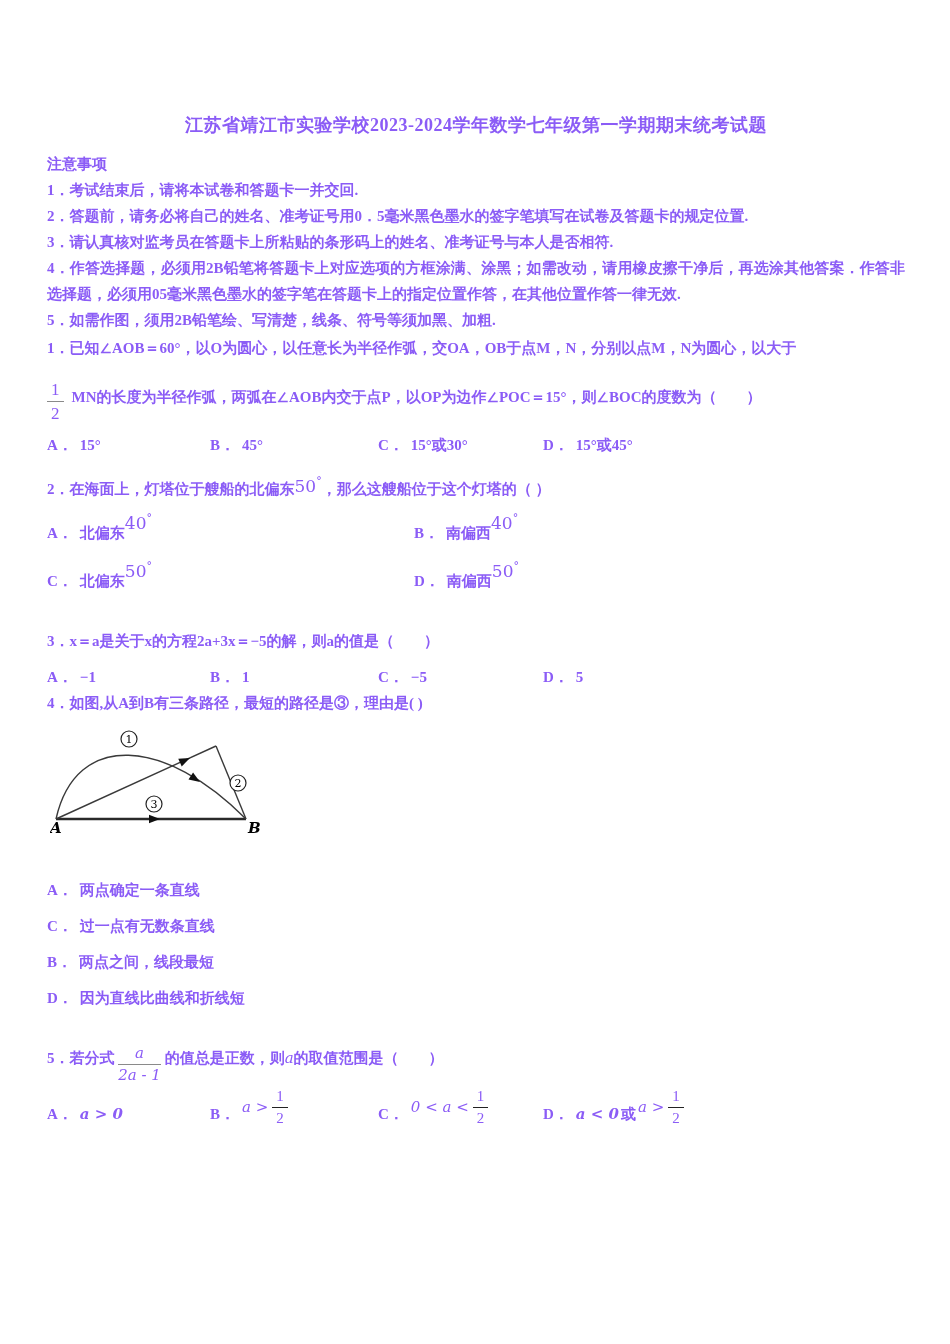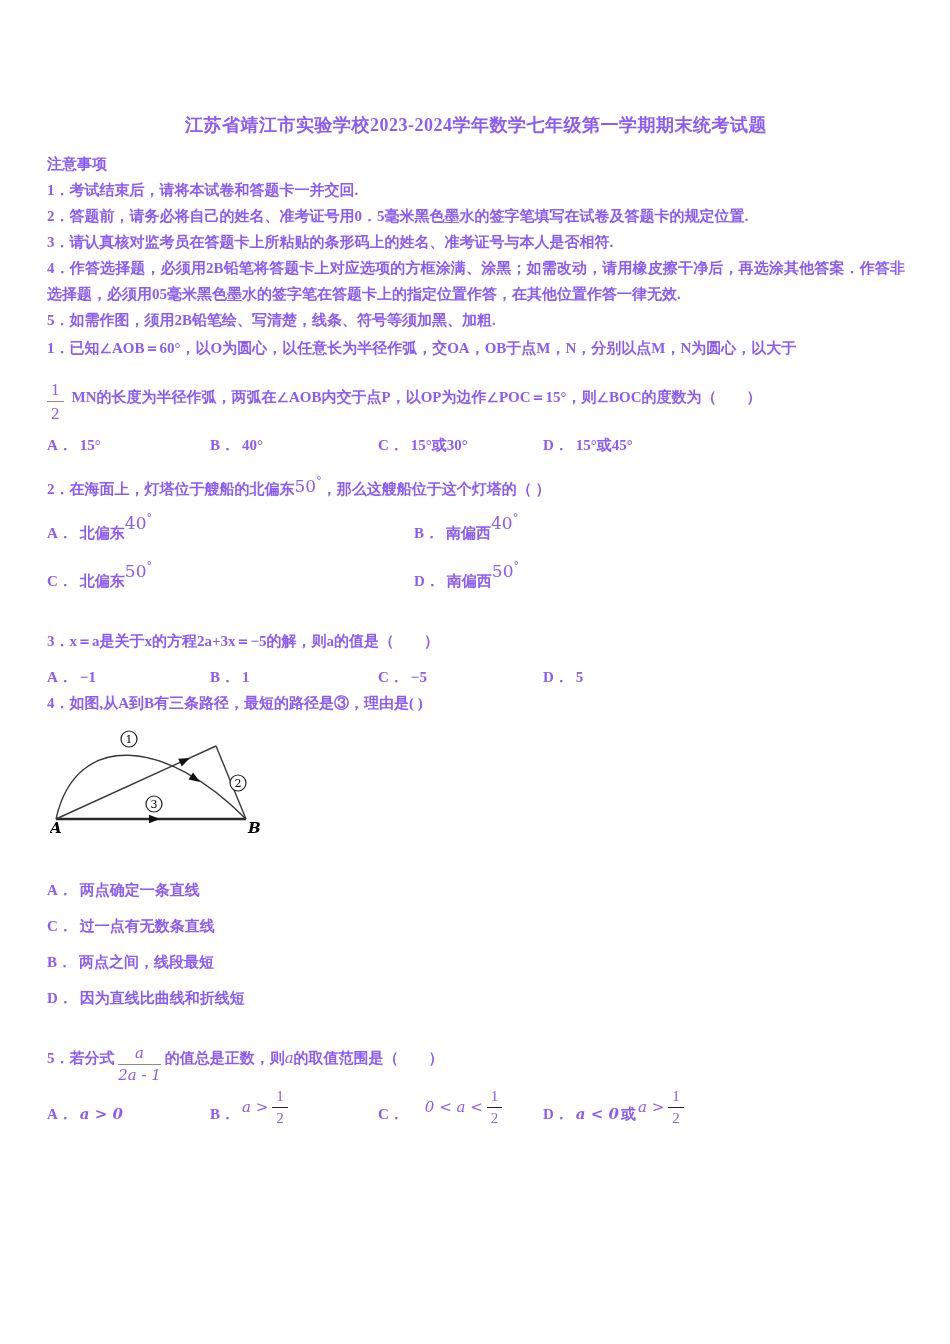--- a/index.html
+++ b/index.html
@@ -87,21 +87,21 @@
 
     <p class="stem nowrap mt2">1．已知∠AOB＝60°，以O为圆心，以任意长为半径作弧，交OA，OB于点M，N，分别以点M，N为圆心，以大于</p>
     <div class="fracline">
       <span class="frac bigfrac">
         <span class="num">1</span>
         <span class="den">2</span>
       </span><span>MN的长度为半径作弧，两弧在∠AOB内交于点P，以OP为边作∠POC＝15°，则∠BOC的度数为（　　）</span>
     </div>
     <div class="opts4 mt14">
       <span class="opt-cell"><span class="opt-label">A．</span><span class="opt-text">15°</span></span>
-      <span class="opt-cell"><span class="opt-label">B．</span><span class="opt-text">40°</span></span>
+      <span class="opt-cell"><span class="opt-label">B．</span><span class="opt-text">45°</span></span>
       <span class="opt-cell"><span class="opt-label">C．</span><span class="opt-text">15°或30°</span></span>
       <span class="opt-cell"><span class="opt-label">D．</span><span class="opt-text">15°或45°</span></span>
     </div>
 
     <p class="stem nowrap mt18"><span>2．在海面上，灯塔位于艘船的北偏东</span><span class="deg deg-base"><span>50</span><span class="dsym">°</span></span><span>，那么这艘船位于这个灯塔的（ ）</span></p>
     <div class="opts2 mt16">
       <span class="opt-cell"><span class="opt-label">A．</span><span class="opt-text">北偏东</span><span class="deg"><span>40</span><span class="dsym">°</span></span></span>
       <span class="opt-cell"><span class="opt-label">B．</span><span class="opt-text">南偏西</span><span class="deg"><span>40</span><span class="dsym">°</span></span></span>
     </div>
     <div class="opts2 mt18">
@@ -158,21 +158,21 @@
 
     <div class="opts4 mt28" style="line-height:40px;">
       <span class="opt-cell"><span class="opt-label">A．</span><span class="opt-text mathit">a &gt; 0</span></span>
       <span class="opt-cell"><span class="opt-label">B．</span><span class="mgroup" style="margin-left:7px;">
             <span class="mathit">a &gt;</span>
             <span class="frac smallfrac" style="vertical-align:0;transform:none;">
               <span class="num">1</span>
               <span class="den">2</span>
             </span>
           </span></span>
-      <span class="opt-cell"><span class="opt-label">C．</span><span class="mgroup" style="margin-left:21px;">
+      <span class="opt-cell"><span class="opt-label">C．</span><span class="mgroup" style="margin-left:7px;">
             <span class="mathit">0 &lt; a &lt;</span>
             <span class="frac smallfrac" style="vertical-align:0;transform:none;">
               <span class="num">1</span>
               <span class="den">2</span>
             </span>
           </span></span>
       <span class="opt-cell"><span class="opt-label">D．</span><span class="opt-text mathit">a &lt; 0</span><span class="or-word">或</span><span class="mgroup">
             <span class="mathit">a &gt;</span>
             <span class="frac smallfrac" style="vertical-align:0;transform:none;">
               <span class="num">1</span>

